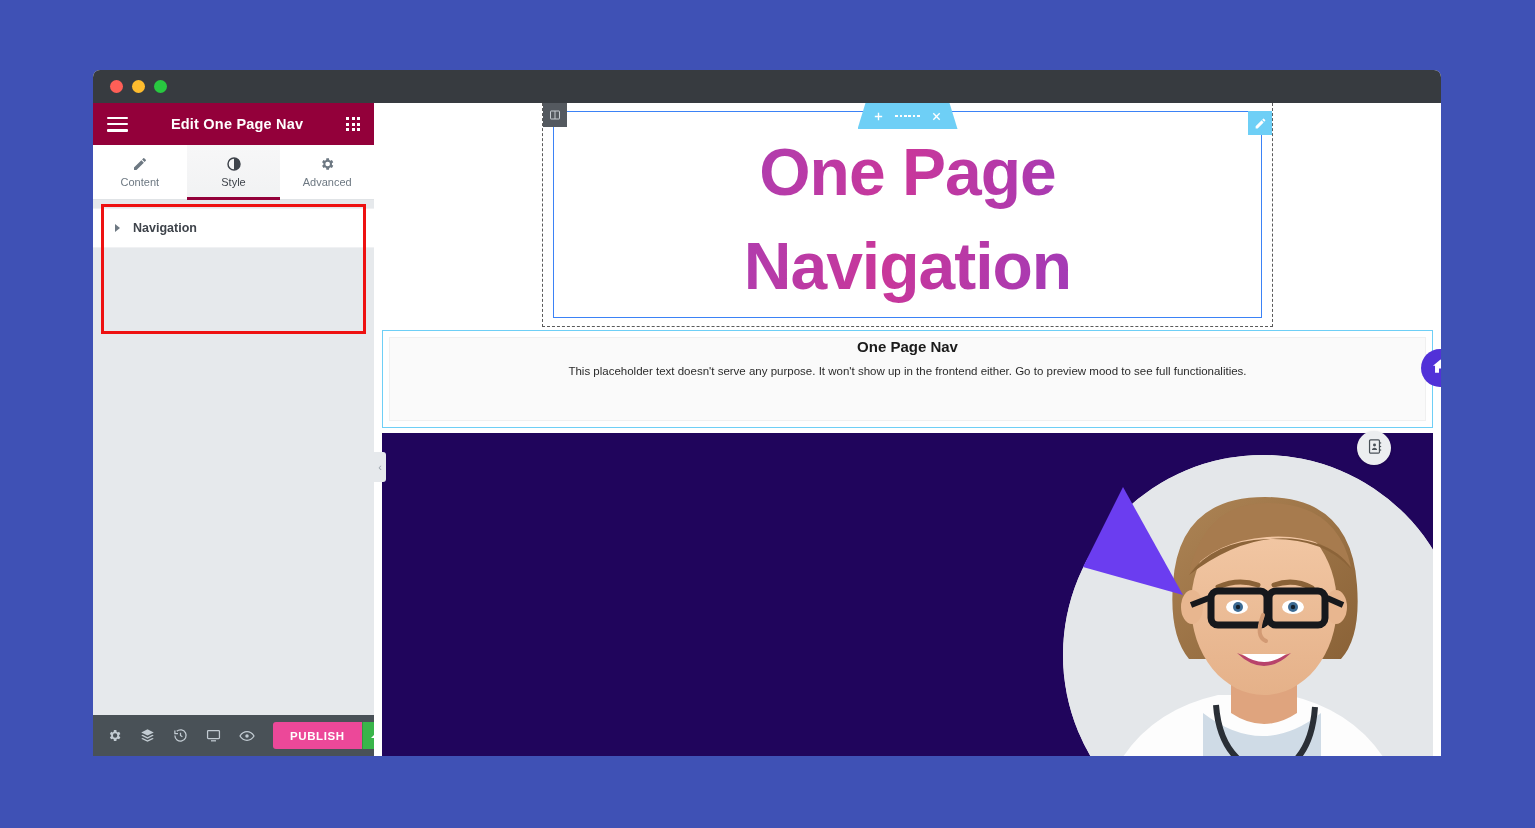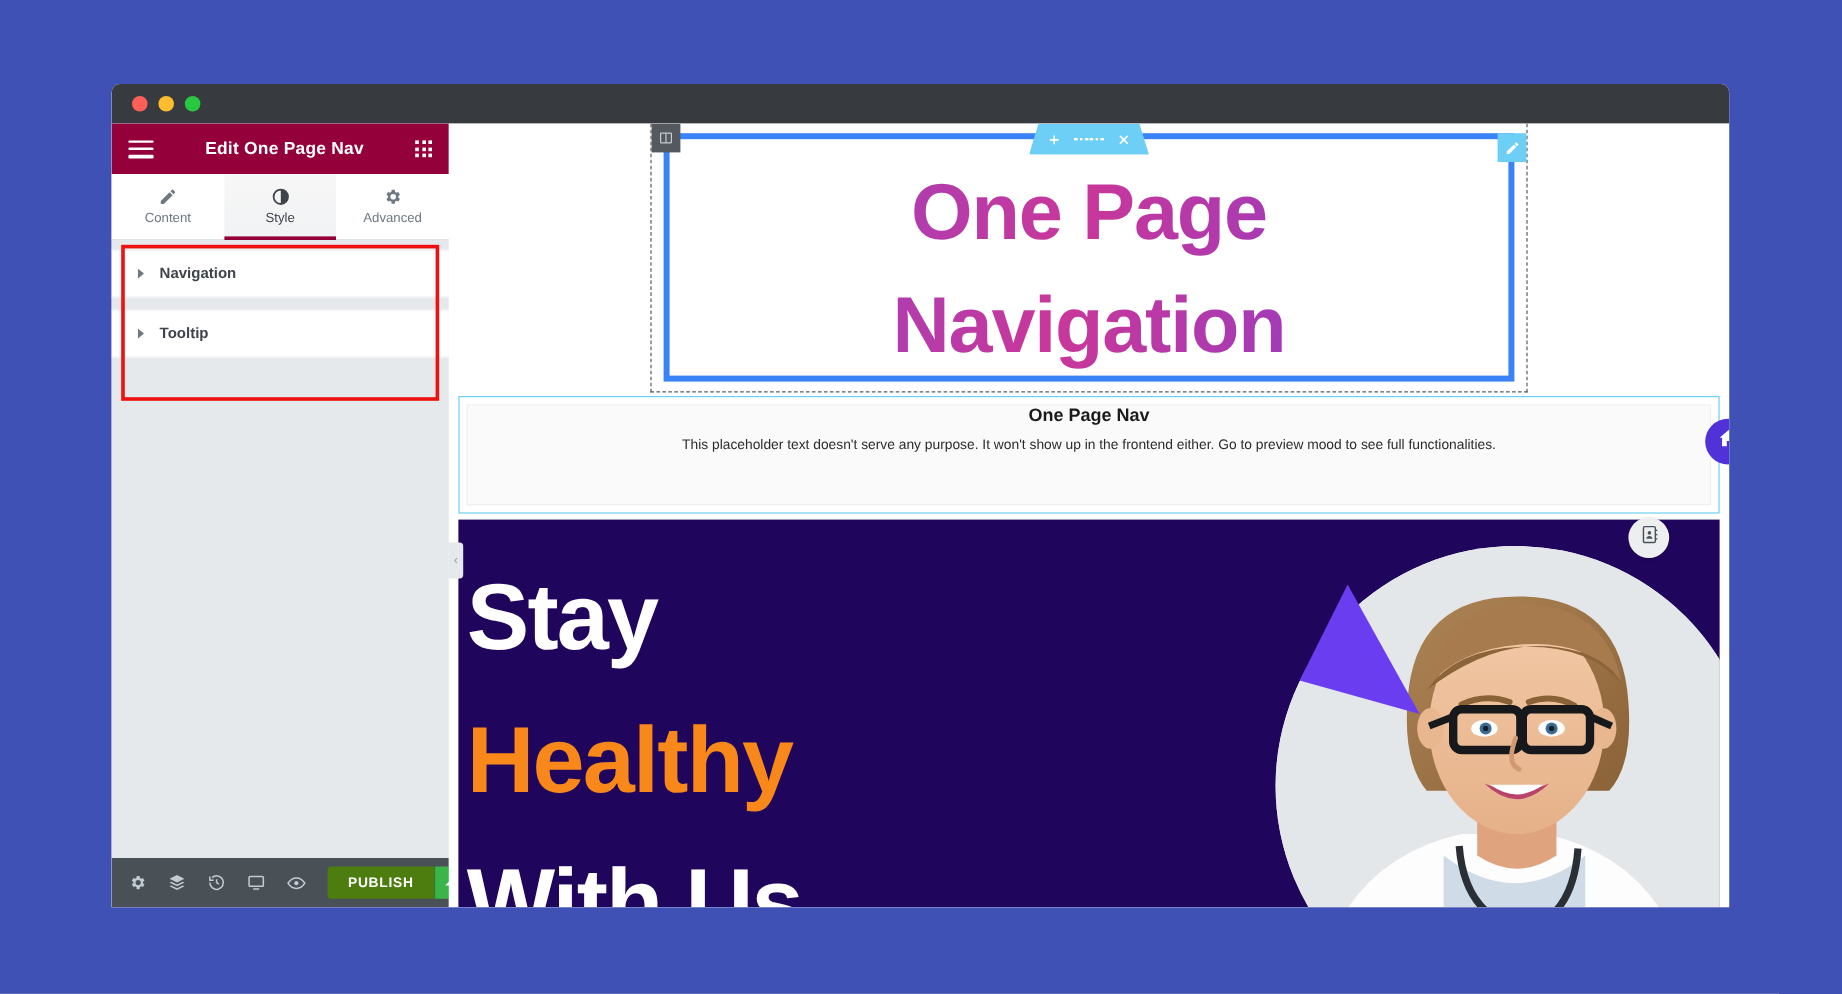--- a/index.html
+++ b/index.html
@@ -122,21 +122,21 @@
     padding: 0 0 0 14px;
     gap: 18px;
   }
   #panel-footer .ficon { color: #c2cbd2; cursor: pointer; display: flex; }
   #publish-group {
     margin-left: auto;
     display: flex; align-items: stretch; height: 27px;
     margin-right: 10px;
   }
   #publish-button {
-    background: #4d7c0f;
+    background: #ec4899;
     color: #fff;
     font-size: 11.5px; font-weight: bold;
     letter-spacing: .6px;
     padding: 0 17px;
     display: flex; align-items: center;
     border-radius: 3px 0 0 3px;
     cursor: pointer;
   }
   #publish-arrow {
     background: #39b54a;
@@ -172,21 +172,21 @@
   #section-title {
     position: absolute;
     left: 168px; top: 0px;
     right: 168px; height: 224px;
     border: 1px dashed #5a5a5a;
     border-top: none;
   }
   #column-title {
     position: absolute;
     left: 10px; top: 8px; right: 10px; bottom: 8px;
-    border: 5px solid #3b82f6;
+    border: 1px solid #3b82f6;
   }
   #title-text {
     position: absolute;
     left: 0; right: 0; top: 14px;
     text-align: center;
     font-size: 66px; font-weight: bold;
     line-height: 1.42;
     background: linear-gradient(100deg, #8e44c9 0%, #c9379a 48%, #7b3fd4 100%);
     -webkit-background-clip: text;
     background-clip: text;
@@ -360,24 +360,20 @@
 
       <div id="controls-area">
         <div id="red-highlight"></div>
 
         <div class="accordion">
           <span class="acc-arrow"></span>
           <span class="acc-label">Navigation</span>
         </div>
 
 
-        <div class="accordion">
-          <span class="acc-arrow"></span>
-          <span class="acc-label">Tooltip</span>
-        </div>
       </div>
 
       <div id="panel-footer">
         <span class="ficon">
           <svg width="15" height="15" viewBox="0 0 24 24" fill="currentColor">
               <path d="M19.4 13a7.8 7.8 0 0 0 0-2l2-1.6-2-3.4-2.4 1a7.6 7.6 0 0 0-1.7-1L15 3.2h-4l-.3 2.8a7.6 7.6 0 0 0-1.7 1l-2.4-1-2 3.4L6.6 11a7.8 7.8 0 0 0 0 2l-2 1.6 2 3.4 2.4-1c.5.4 1.1.8 1.7 1l.3 2.8h4l.3-2.8c.6-.2 1.2-.6 1.7-1l2.4 1 2-3.4-2-1.6zM13 15.5a3.5 3.5 0 1 1 0-7 3.5 3.5 0 0 1 0 7z"></path>
             </svg>
         </span>
         <span class="ficon">
           <svg width="15" height="15" viewBox="0 0 24 24" fill="currentColor">
@@ -486,25 +482,20 @@
               <line x1="19" y1="12" x2="21.4" y2="12"></line>
               <line x1="19" y1="17" x2="21.4" y2="17"></line>
               <circle cx="12" cy="10" r="2.1" fill="#4a5158" stroke="none"></circle>
               <path d="M8.4 17c0-2 1.6-3.3 3.6-3.3s3.6 1.3 3.6 3.3" fill="#4a5158" stroke="none"></path>
             </svg>
           </span>
         </div>
       </div>
 
       <div id="section-hero">
-        <div id="hero-heading">
-          <div>Stay</div>
-          <div class="accent">Healthy</div>
-          <div>With Us</div>
-        </div>
 
         <div id="doctor-wrap">
           <div id="doctor-circle"></div>
           <svg id="doctor-svg" width="400" height="330" viewBox="0 0 400 330">
             <defs>
               <clipPath id="circClip">
                   <circle cx="210" cy="200" r="200"></circle>
                 </clipPath>
               <linearGradient id="skin" x1="0" y1="0" x2="0" y2="1">
                 <stop offset="0%" stop-color="#f3c9a6"></stop>

